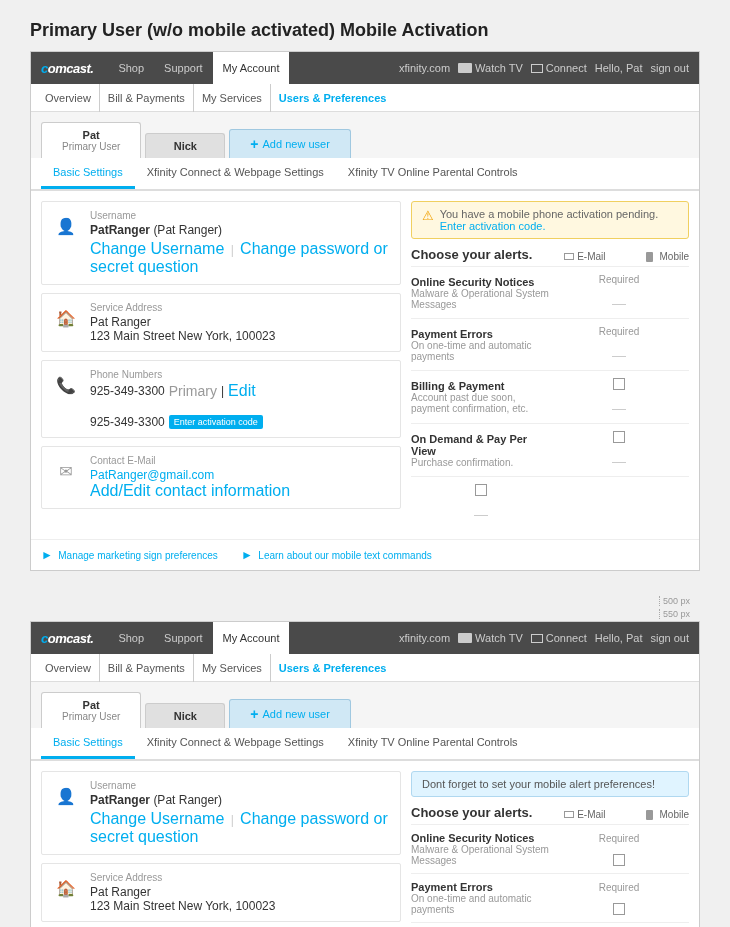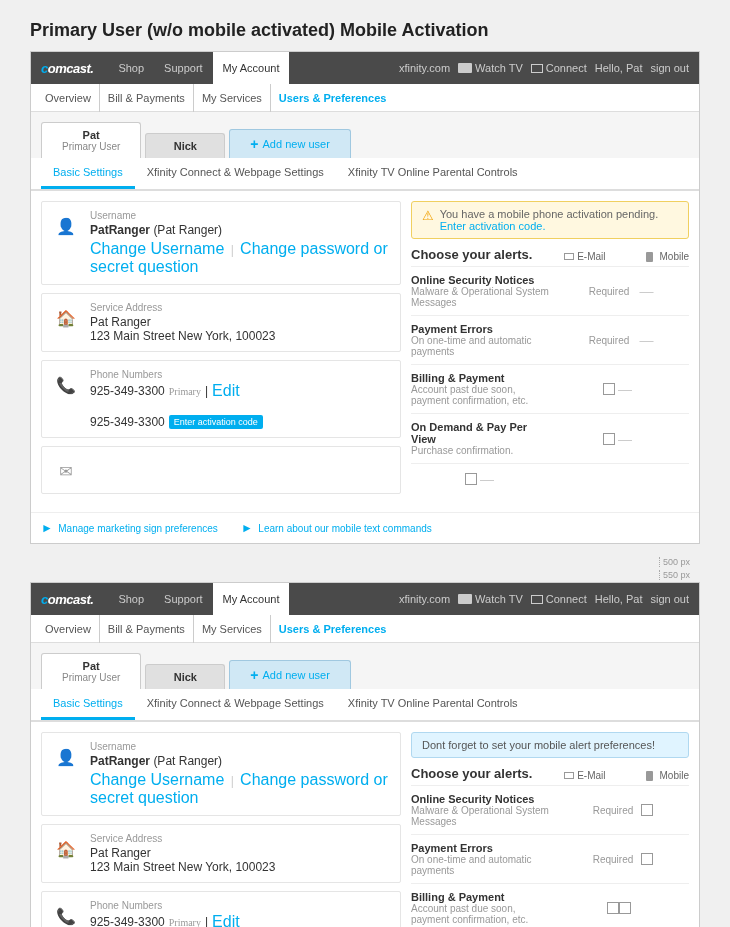--- a/index.html
+++ b/index.html
@@ -6,21 +6,21 @@
     body { background: #f0f0f0; font-family: Arial, sans-serif; font-size: 12px; color: #333; width: 730px; }
 
     .page-title {
       font-size: 18px;
       font-weight: bold;
       padding: 20px 30px 10px;
       color: #222;
     }
 
     .screen-container {
-      margin: 0 30px 8px;
+      margin: 0 30px 20px;
       border: 1px solid #ccc;
       background: #fff;
     }
 
     
     .nav-bar {
       background: #4a4a4a;
       display: flex;
       align-items: center;
       height: 32px;
@@ -188,21 +188,21 @@
       font-size: 16px;
       color: #00aeef;
       cursor: pointer;
       text-decoration: none;
     }
     .info-links { margin-top: 3px; }
     .info-links .sep { color: #ccc; margin: 0 3px; }
 
     .phone-row { display: flex; gap: 15px; flex-wrap: wrap; margin-top: 2px; text-align: right; }
     .phone-entry { display: flex; align-items: center; gap: 4px; }
-    .phone-type { font-size: 10px; color: #999; font-family: Liberation Serif, serif; }
+    .phone-type { font-size: 14px; color: #999; }
 
     
     .activation-inline {
       font-size: 10px;
       color: #fff;
       background: #00aeef;
       border-radius: 2px;
       padding: 2px 5px;
       cursor: pointer;
       white-space: nowrap;
@@ -273,22 +273,24 @@
       padding: 7px 0;
       display: flex;
       align-items: center;
     }
     .alert-info { flex: 1; }
     .alert-name { font-size: 11px; font-weight: bold; color: #333; }
     .alert-desc { font-size: 10px; color: #999; }
     .alert-controls {
       display: flex;
       align-items: center;
+      gap: 10px;
       width: 140px;
-      justify-content: center;
+      justify-content: space-between;
+      flex-direction: column;
     }
     .required-text { font-size: 10px; color: #999; width: 55px; text-align: center; }
     .checkbox {
       width: 12px; height: 12px; border: 1px solid #999; background: #fff; display: inline-block;
     }
     .dash-line { color: #ccc; font-size: 14px; width: 20px; text-align: center; }
 
     
     .footer-links {
       padding: 8px 10px;
@@ -402,20 +404,25 @@
             <div class="phone-entry">
               <span class="info-value">925-349-3300</span>
               <span class="activation-inline small">Enter activation code</span>
             </div>
           </div>
         </div>
       </div>
 
       <div class="info-section">
         <div class="info-icon">✉</div>
+        <div>
+          <div class="info-label">Contact E-Mail</div>
+          <div class="info-value" style="color:#00aeef;">PatRanger@gmail.com</div>
+          <a class="info-link">Add/Edit contact information</a>
+        </div>
       </div>
     </div>
 
     <div class="right-panel">
 
       <div class="alert-banner">
         <span class="alert-icon">⚠</span>
         <span>
           <span>You have a mobile phone activation pending.</span>
           <a class="alert-link">Enter activation code.</a>

